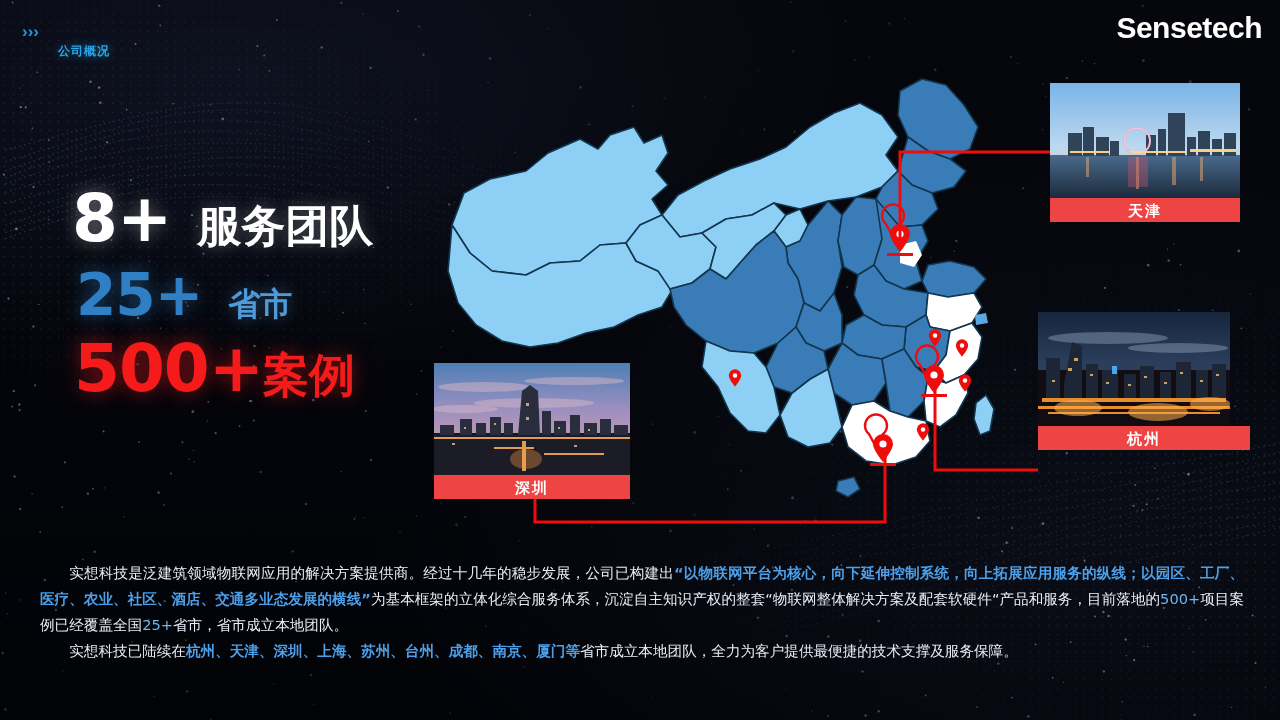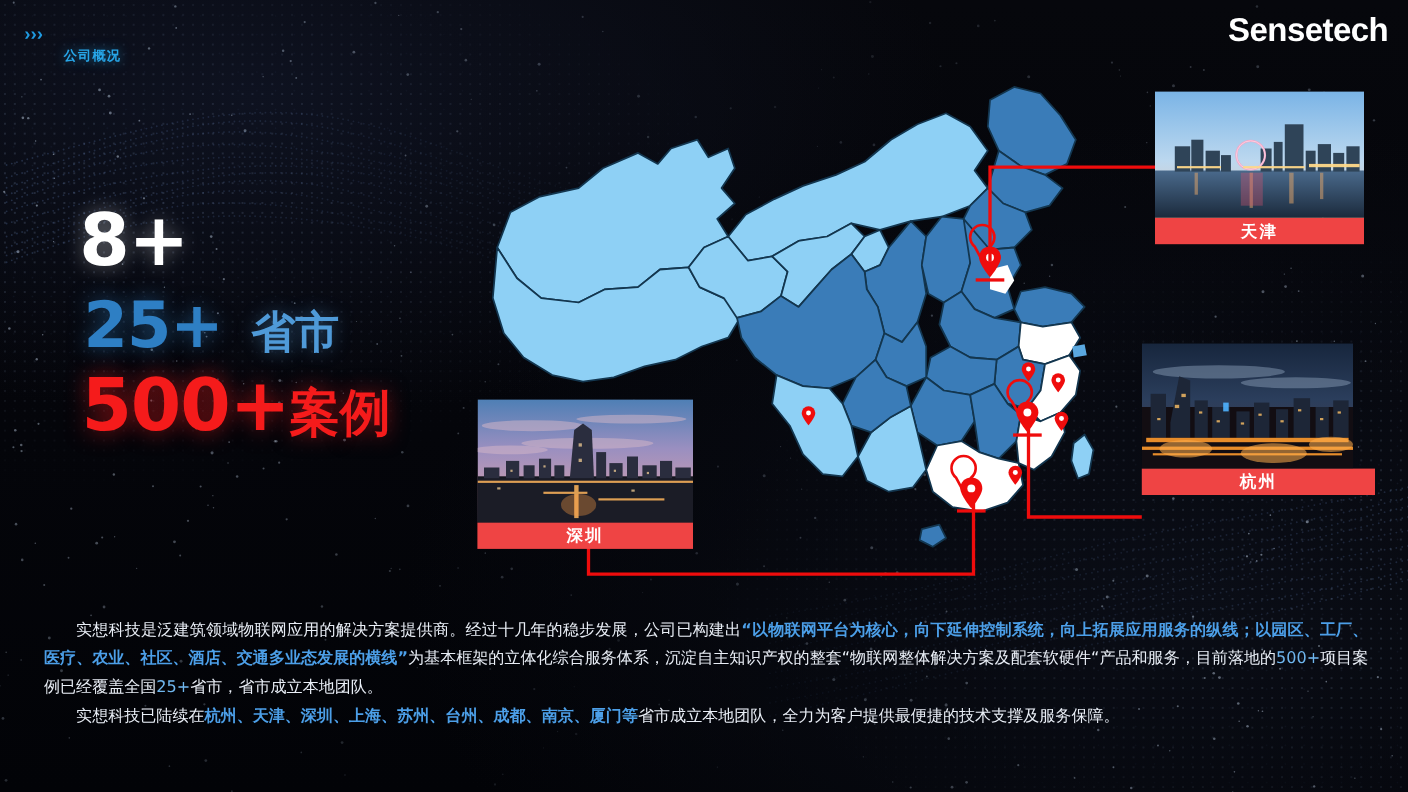--- a/index.html
+++ b/index.html
@@ -60,21 +60,21 @@
     font-weight:bold; line-height:1; letter-spacing:-1px;
   }
   .stat-lbl{ font-weight:bold; line-height:1; }
 
   .r1{ margin-bottom:14px; }
   .r1 .stat-num{ font-size:66px; color:#ffffff; text-shadow:0 0 18px rgba(255,255,255,.35); }
   .r1 .stat-lbl{ font-size:44px; color:#ffffff; margin-left:26px; text-shadow:0 0 16px rgba(255,255,255,.3); }
 
   .r2{ margin-bottom:12px; margin-left:4px; }
   .r2 .stat-num{ font-size:58px; color:#2e7fc4; text-shadow:0 0 18px rgba(46,127,196,.5); }
-  .r2 .stat-lbl{ font-size:40px; color:#4f9ad8; margin-left:26px; text-shadow:0 0 16px rgba(79,154,216,.45);text-align:right; }
+  .r2 .stat-lbl{ font-size:32px; color:#4f9ad8; margin-left:26px; text-shadow:0 0 16px rgba(79,154,216,.45);text-align:right; }
 
   .r3{ margin-left:2px; }
   .r3 .stat-num{ font-size:66px; color:#f51b1b; text-shadow:0 0 20px rgba(245,27,27,.55); }
   .r3 .stat-lbl{ font-size:46px; color:#f51b1b; text-shadow:0 0 18px rgba(245,27,27,.5); }
 
   
   .map-wrap{ position:absolute; left:430px; top:75px; width:620px; height:480px; }
   .map-svg{ position:absolute; left:0; top:0; width:620px; height:480px; }
 
   
@@ -2861,20 +2861,21 @@
         <span>›</span>
         <span>›</span>
     </div>
     <div class="breadcrumb">公司概况</div>
     <div class="logo">Sensetech</div>
   </div>
 
   <div class="stats">
     <div class="stat-row r1">
       <span class="stat-num">8+</span>
+      <span class="stat-lbl">服务团队</span>
     </div>
     <div class="stat-row r2">
       <span class="stat-num">25+</span>
       <span class="stat-lbl">省市</span>
     </div>
     <div class="stat-row r3">
       <span class="stat-num">500+</span>
       <span class="stat-lbl">案例</span>
     </div>
   </div>

